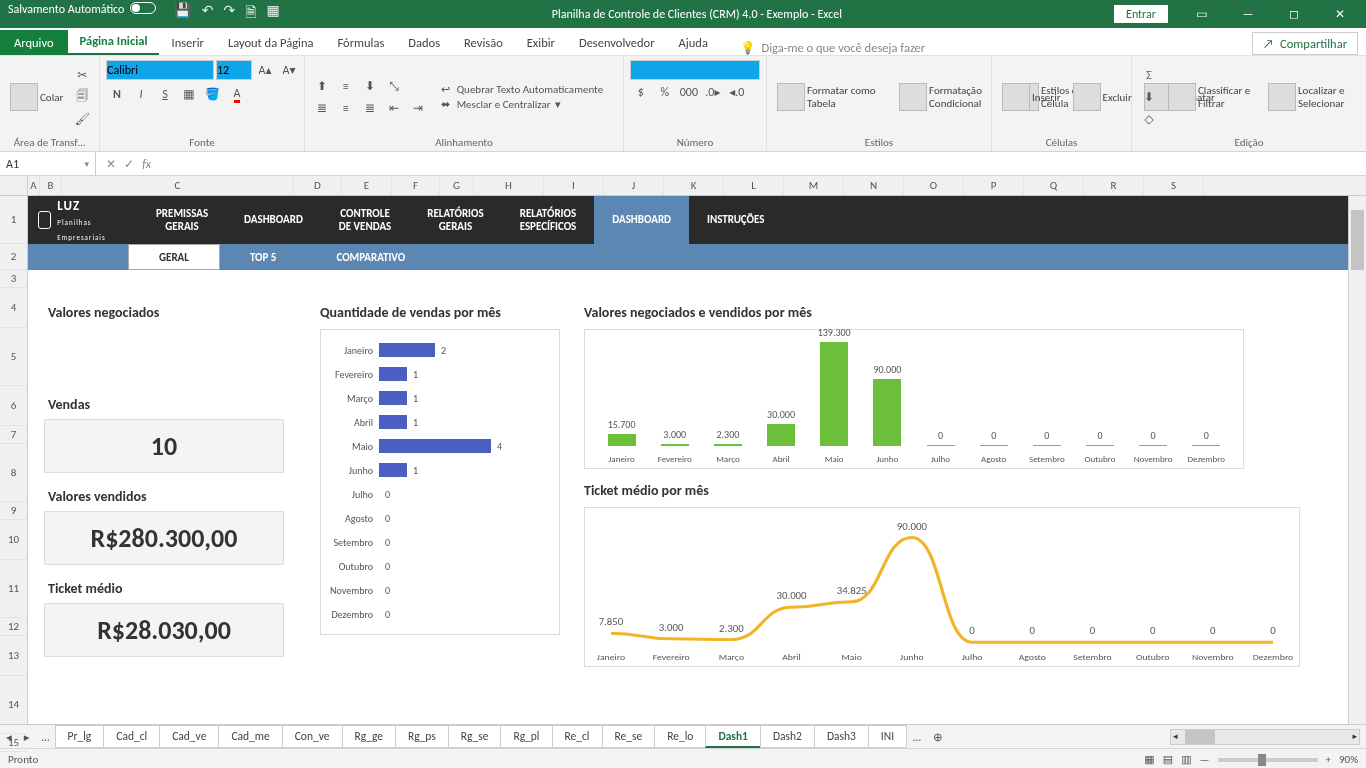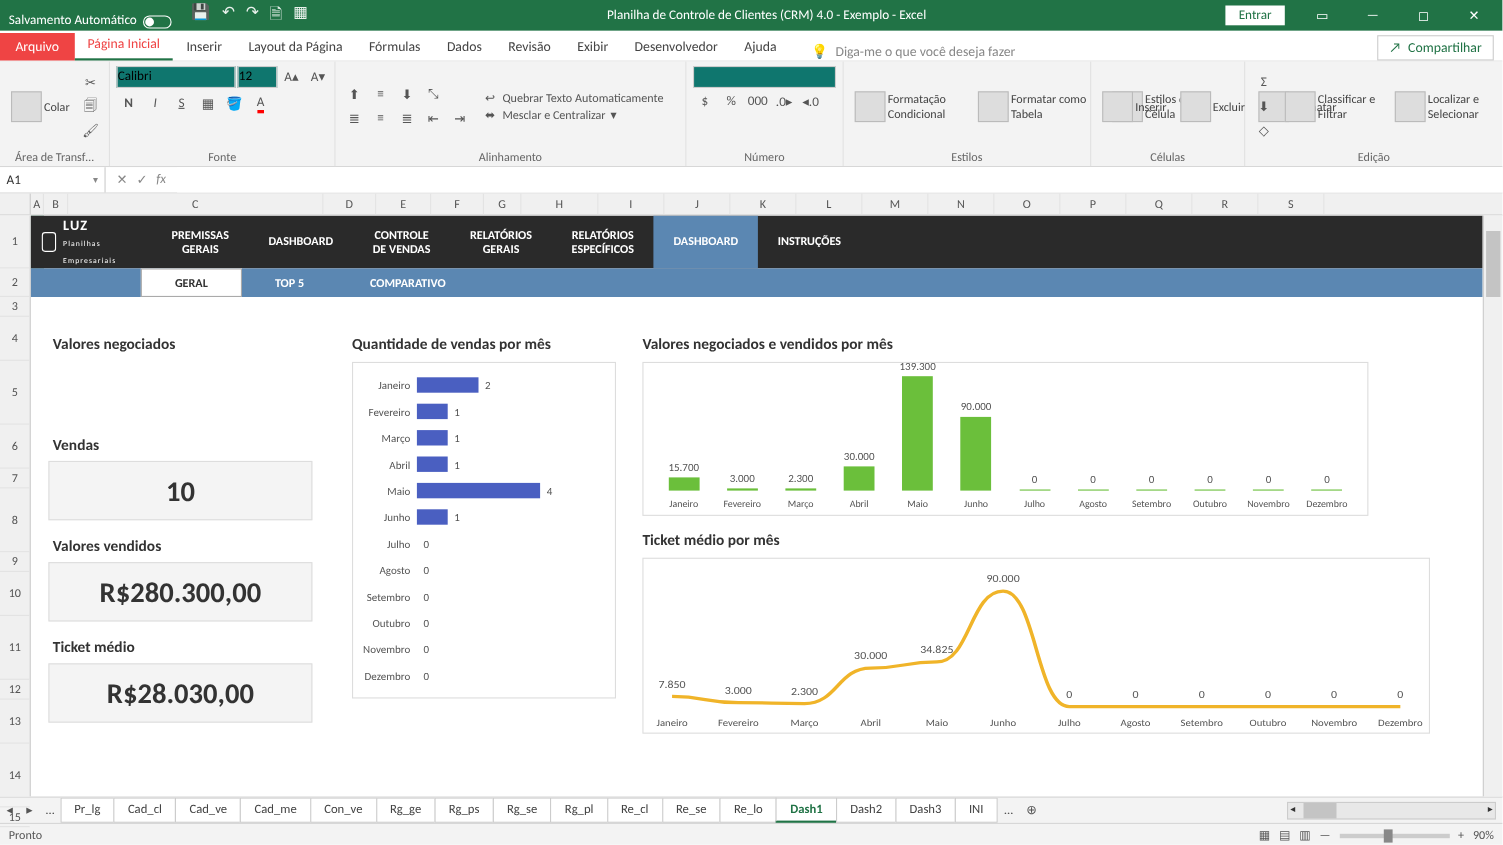--- a/index.html
+++ b/index.html
@@ -1,45 +1,45 @@
 <!DOCTYPE html>
 <html><head>
 <meta charset="utf-8">
 <style>
   * { box-sizing: border-box; margin: 0; padding: 0; font-family: "Segoe UI", Calibri, sans-serif; }
   body { width: 1366px; height: 768px; background: #fff; overflow: hidden; font-size: 12px; color: #333; }
 
   
   .titlebar { height: 28px; background: #217346; display: flex; align-items: center; color: #fff; font-size: 12px; }
-  .titlebar .left { display: flex; align-items: flex-end; gap: 6px; padding-left: 8px; }
+  .titlebar .left { display: flex; align-items: flex-start; gap: 6px; padding-left: 8px; }
   .titlebar .autosave-switch { width: 26px; height: 12px; border: 1px solid #fff; border-radius: 6px; position: relative; }
   .titlebar .autosave-switch::after { content: ""; position: absolute; width: 8px; height: 8px; border-radius: 50%; background: #fff; top: 1px; left: 1px; }
   .titlebar .qat { display: flex; gap: 10px; margin-left: 12px; }
   .titlebar .qat span { font-size: 14px; opacity: .9; }
   .titlebar .title { flex: 1; text-align: center; font-size: 12px; }
   .titlebar .right { display: flex; align-items: center; gap: 2px; padding-right: 4px; }
   .titlebar .signin { background: #fff; color: #217346; padding: 2px 12px; font-size: 12px; margin-right: 10px; }
   .winbtn { width: 44px; height: 28px; display: flex; align-items: center; justify-content: center; font-size: 12px; }
 
   
   .ribbon-tabs { height: 28px; background: #fff; border-bottom: 1px solid #e1e1e1; display: flex; align-items: flex-end; font-size: 12.5px; color: #444; }
-  .ribbon-tabs .filetab { background: #ef4444; color: #fff; padding: 5px 14px; }
+  .ribbon-tabs .filetab { background: #15803d; color: #fff; padding: 5px 14px; }
   .ribbon-tabs .tab { padding: 5px 12px; cursor: default; }
-  .ribbon-tabs .tab.active { color: #ef4444; border-bottom: 2px solid #217346; font-weight: 400; }
+  .ribbon-tabs .tab.active { color: #15803d; border-bottom: 2px solid #217346; font-weight: 700; }
   .ribbon-tabs .tellme { margin-left: 20px; display: flex; align-items: center; gap: 6px; color: #888; }
   .ribbon-tabs .share { margin-left: auto; margin-right: 8px; border: 1px solid #ccc; padding: 3px 10px; display: flex; align-items: center; gap: 6px; color: #217346; font-size: 12.5px; }
 
   
   .ribbon { height: 96px; background: #f3f3f3; border-bottom: 1px solid #d4d4d4; display: flex; }
   .rgroup { border-right: 1px solid #e1e1e1; display: flex; flex-direction: column; padding: 4px 6px 2px; }
   .rgroup .body { flex: 1; display: flex; align-items: center; gap: 4px; }
   .rgroup .label { font-size: 11px; color: #666; text-align: center; padding-top: 2px; }
   .rbtn-lg { display: flex; flex-direction: row; align-items: center; gap: 2px; padding: 2px 4px; font-size: 11px; color: #444; }
   .rbtn-lg .ico { width: 28px; height: 28px; background: #ddd; border: 1px solid #bbb; }
-  .ribbon select, .ribbon input.fbox { font-size: 12px; border: 1px solid #ccc; background: #0f766e; height: 20px; }
+  .ribbon select, .ribbon input.fbox { font-size: 12px; border: 1px solid #ccc; background: #0ea5e9; height: 20px; }
   .ribbon .smallbtn { width: 22px; height: 20px; display: inline-flex; align-items: center; justify-content: center; font-size: 12px; color: #555; }
   .ribbon .row { display: flex; gap: 2px; align-items: center; }
   .ribbon .col { display: flex; flex-direction: column; gap: 2px; }
 
   
   .fbar { height: 24px; border-bottom: 1px solid #d4d4d4; display: flex; align-items: center; background: #fff; }
   .namebox { width: 96px; border-right: 1px solid #ccc; padding: 0 6px; display: flex; align-items: center; justify-content: space-between; height: 100%; }
   .fx-icons { display: flex; gap: 8px; padding: 0 10px; color: #888; }
   .fxinput { flex: 1; height: 100%; border: none; padding-left: 6px; }
 
@@ -235,25 +235,25 @@
         <span class="smallbtn">◂.0</span>
       </div>
     </div>
     <div class="label">Número</div>
   </div>
 
   <div class="rgroup" style="width:225px">
     <div class="body">
       <div class="rbtn-lg">
           <div class="ico"></div>
+          <span style="width:80px">Formatar como Tabela</span>
+        </div>
+      <div class="rbtn-lg">
+          <div class="ico"></div>
           <span style="width:70px">Formatação Condicional</span>
-        </div>
-      <div class="rbtn-lg">
-          <div class="ico"></div>
-          <span style="width:80px">Formatar como Tabela</span>
         </div>
       <div class="rbtn-lg">
           <div class="ico"></div>
           <span style="width:55px">Estilos de Célula</span>
         </div>
     </div>
     <div class="label">Estilos</div>
   </div>
 
   <div class="rgroup" style="width:140px">

